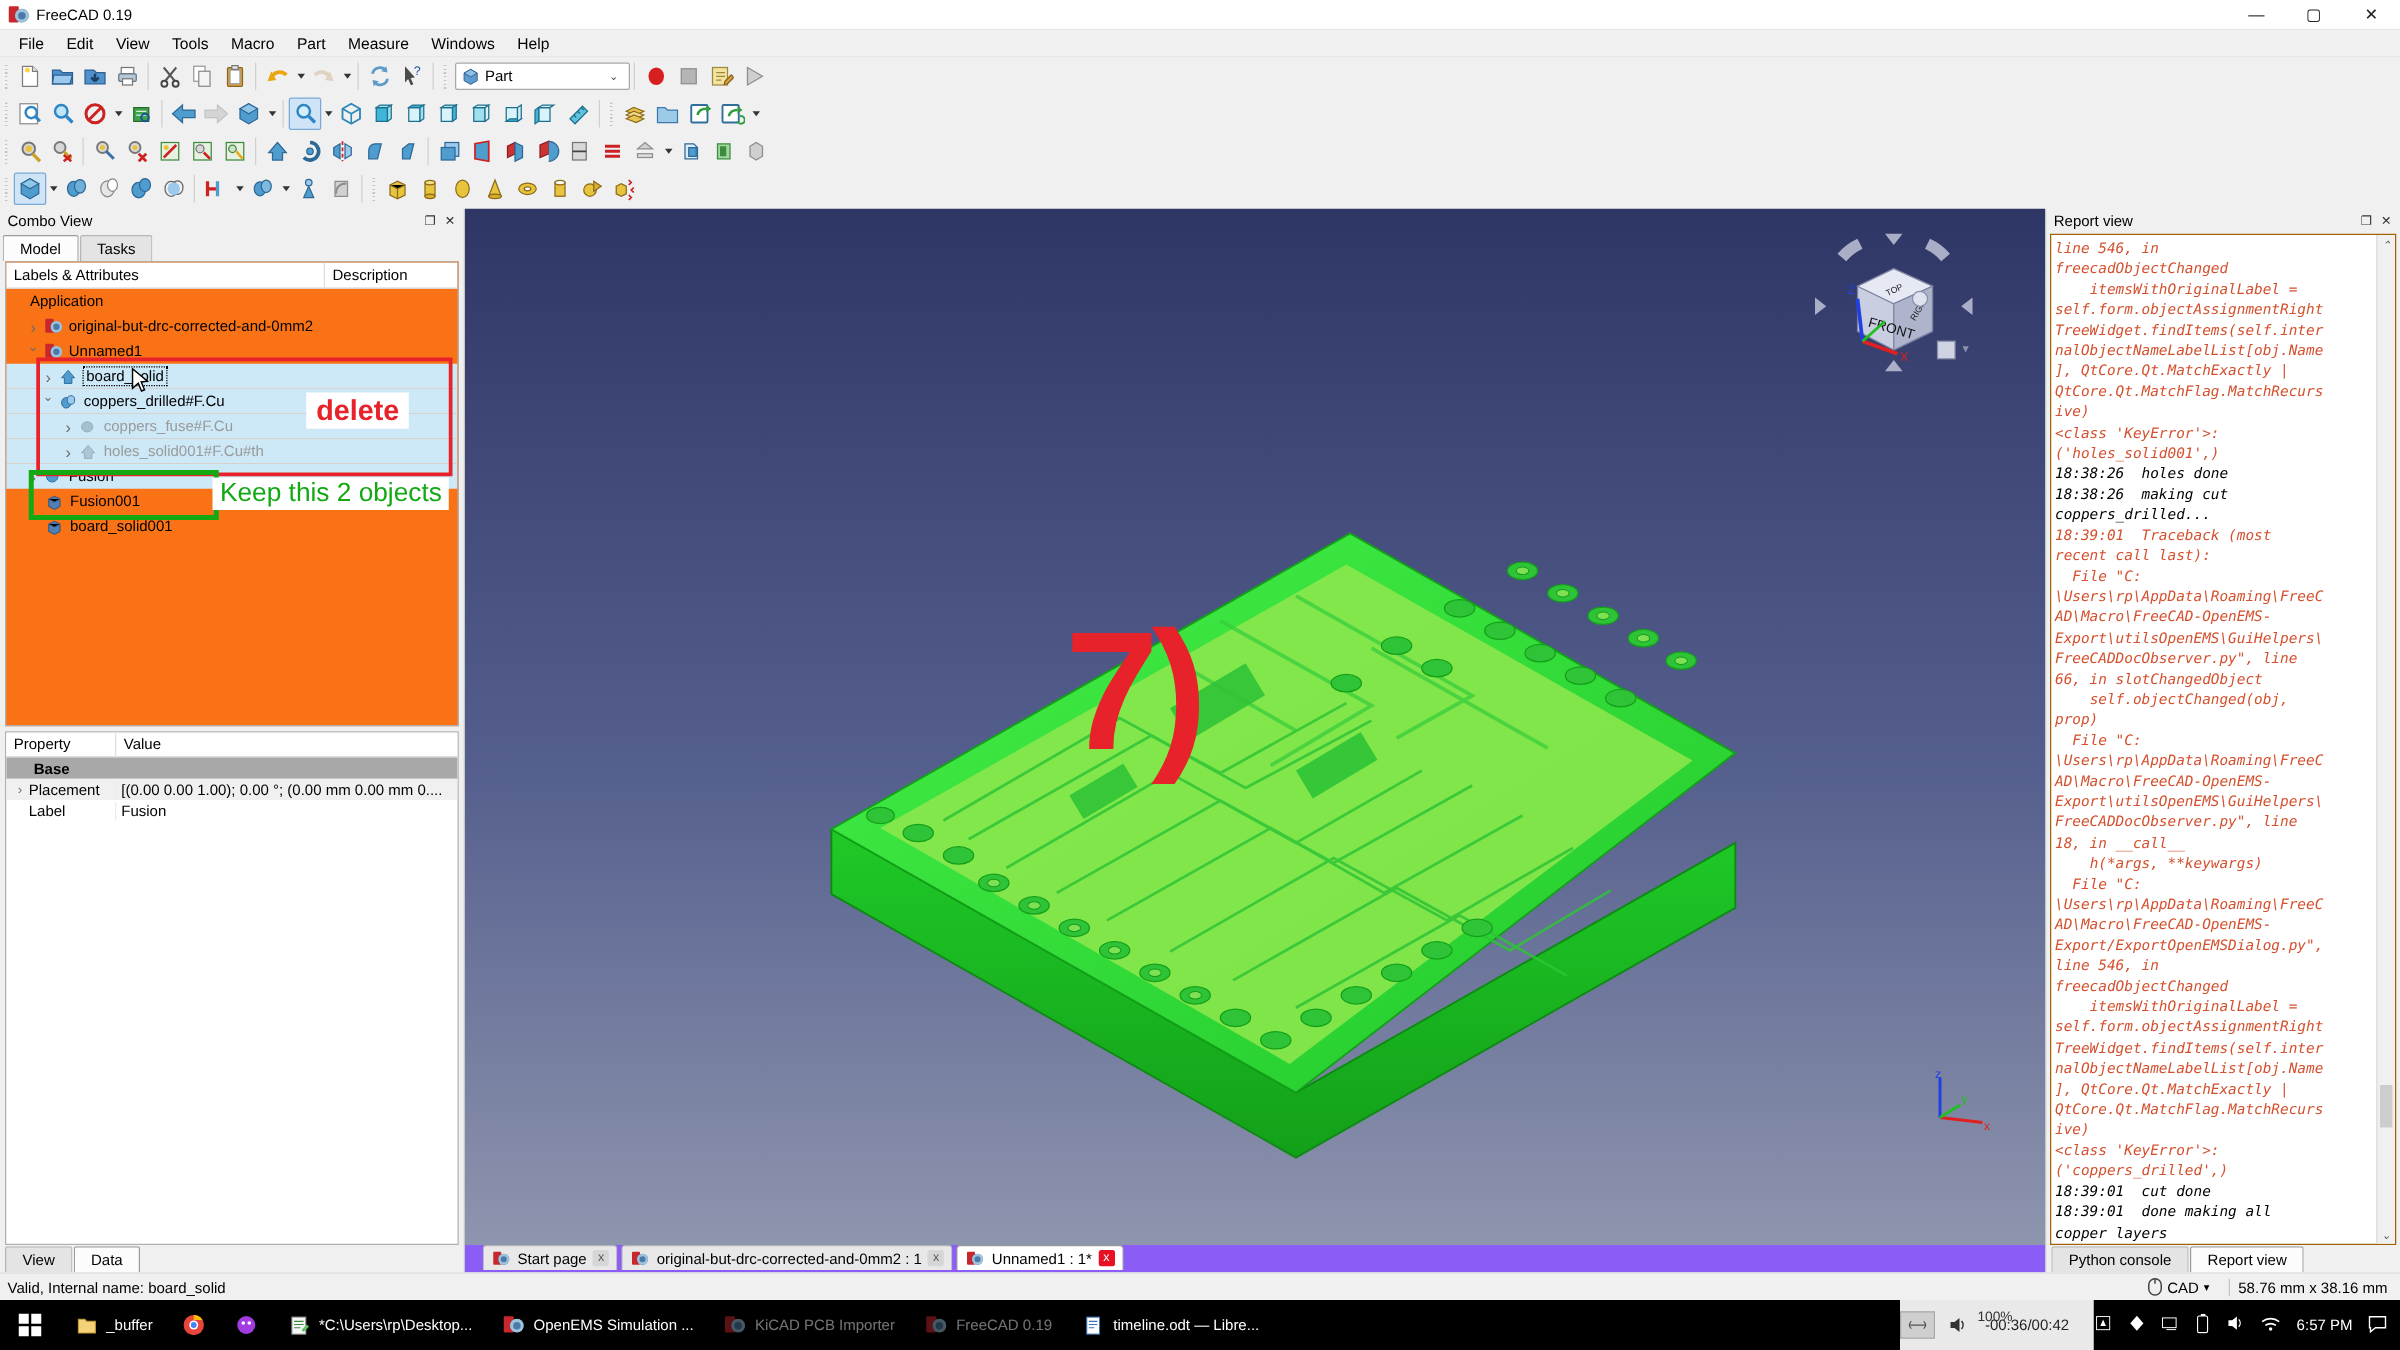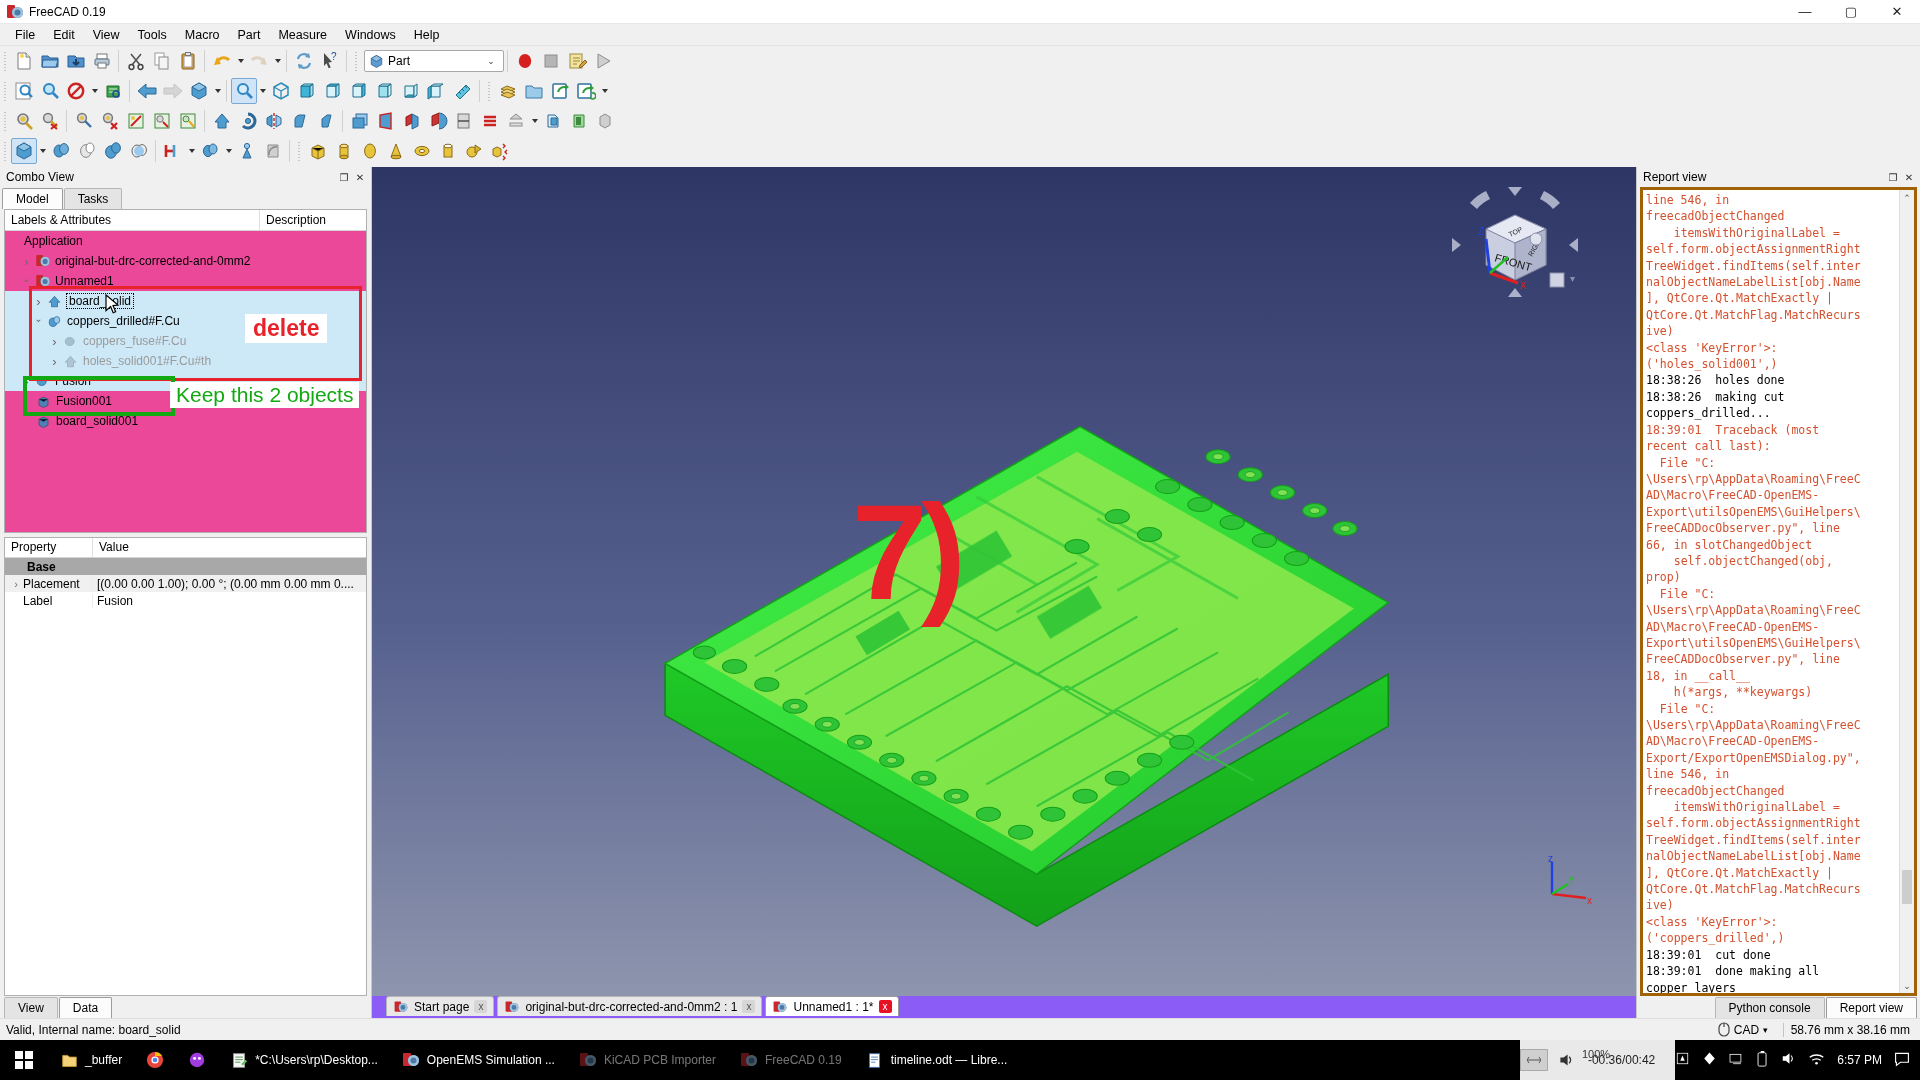--- a/index.html
+++ b/index.html
@@ -69,21 +69,21 @@
     border-right: 1px solid #c8c8c8; }
   .panelhdr { height: 20px; display: flex; align-items: center; padding: 0 4px 0 6px; font-size: 12px; color: #000; }
   .panelhdr .ph-title { flex: 1; }
   .ph-btn { width: 14px; height: 14px; display: flex; align-items: center; justify-content: center; font-size: 10px; color: #333; margin-left: 2px; }
 
   .qtabs { display: flex; height: 22px; padding-left: 2px; align-items: flex-end; }
   .qtab { padding: 3px 13px 3px 13px; font-size: 12px; border: 1px solid #b6b6b6; border-bottom: none;
     background: #e4e4e4; border-radius: 2px 2px 0 0; margin-right: 1px; color: #000; }
   .qtab.active { background: #fcfcfc; border-color: #9c9c9c; }
 
-  .treebox { flex: none; height: 324px; background: #ec4899; border: 1px solid #b0b0b0; margin: 0 4px; position: relative; overflow: hidden; }
+  .treebox { flex: none; height: 372px; background: #f97316; border: 1px solid #b0b0b0; margin: 0 4px; position: relative; overflow: hidden; }
   .treehdr { display: flex; height: 21px; border-bottom: 1px solid #d4d4d4; background: #fff; font-size: 12px; }
   .treehdr .th { padding: 3px 6px; color: #000; }
   .treehdr .th.c1 { width: 255px; border-right: 1px solid #e0e0e0; }
   .treerow { display: flex; align-items: center; height: 20px; font-size: 12px; padding-left: 4px; position: relative; }
   .treerow.sel { background: #cde8f7; }
   .arrow { width: 15px; text-align: center; color: #6a6a6a; font-size: 10px; flex: none; }
   .arrow.down::after { content: "⌄"; position: relative; top: -3px; }
   .arrow.right::after { content: "›"; font-size: 13px; }
   .ticon { width: 17px; height: 16px; margin-right: 4px; flex: none; display: flex; align-items: center; justify-content: center; }
   .tlabel { color: #000; white-space: nowrap; }
@@ -109,22 +109,22 @@
     background: linear-gradient(to bottom, #2e3666 0%, #56608e 55%, #8e95ae 100%); }
   .bignum { position: absolute; left: 480px; top: 318px; font-size: 135px; color: #e8222a;
     font-family: "Liberation Sans", sans-serif; font-weight: bold; letter-spacing: -6px; line-height: 1; }
 
   .navcube { position: absolute; right: 56px; top: 18px; width: 130px; height: 120px; }
   .axisind { position: absolute; right: 38px; bottom: 86px; width: 60px; height: 60px; }
 
   
   .rightdock { width: 284px; flex: none; display: flex; flex-direction: column; background: #f0f0f0;
     border-left: 1px solid #c8c8c8; }
-  .reportbox { flex: 1; background: #fff; border: 3px solid #a16207; margin: 0 3px; overflow: hidden;
-    display: flex; }
+  .reportbox { flex: 1; background: #fff; border: 1px solid #a16207; margin: 0 3px; overflow: hidden;
+    display: flex; font-style: italic; }
   .reporttext { flex: 1; font-family: "DejaVu Sans Mono", monospace; font-size: 11.5px; line-height: 16.4px;
     padding: 2px 3px; overflow: hidden; word-break: break-all; white-space: pre-wrap; }
   .rl-err { color: #d4502e; }
   .rl-msg { color: #000; }
   .rscroll { width: 15px; background: #f0f0f0; border-left: 1px solid #dcdcdc; position: relative; }
   .rscroll .up, .rscroll .dn { height: 15px; display: flex; align-items: center; justify-content: center; font-size: 9px; color: #555; }
   .rscroll .thumb { position: absolute; left: 2px; right: 2px; background: #cdcdcd; border-radius: 1px; }
 
   
   .doctabs { height: 22px; display: flex; align-items: flex-start; padding-left: 14px; background: #8b5cf6; flex: none; }
@@ -1016,21 +1016,21 @@
         <span class="ph-btn">✕</span>
       </div>
       <div class="reportbox">
         <div class="reporttext" id="reportText"><div class="rl-err">line 546, in</div><div class="rl-err">freecadObjectChanged</div><div class="rl-err">    itemsWithOriginalLabel =</div><div class="rl-err">self.form.objectAssignmentRight</div><div class="rl-err">TreeWidget.findItems(self.inter</div><div class="rl-err">nalObjectNameLabelList[obj.Name</div><div class="rl-err">], QtCore.Qt.MatchExactly |</div><div class="rl-err">QtCore.Qt.MatchFlag.MatchRecurs</div><div class="rl-err">ive)</div><div class="rl-err">&lt;class 'KeyError'&gt;:</div><div class="rl-err">('holes_solid001',)</div><div class="rl-msg">18:38:26  holes done</div><div class="rl-msg">18:38:26  making cut</div><div class="rl-msg">coppers_drilled...</div><div class="rl-err">18:39:01  Traceback (most</div><div class="rl-err">recent call last):</div><div class="rl-err">  File "C:</div><div class="rl-err">\Users\rp\AppData\Roaming\FreeC</div><div class="rl-err">AD\Macro\FreeCAD-OpenEMS-</div><div class="rl-err">Export\utilsOpenEMS\GuiHelpers\</div><div class="rl-err">FreeCADDocObserver.py", line</div><div class="rl-err">66, in slotChangedObject</div><div class="rl-err">    self.objectChanged(obj,</div><div class="rl-err">prop)</div><div class="rl-err">  File "C:</div><div class="rl-err">\Users\rp\AppData\Roaming\FreeC</div><div class="rl-err">AD\Macro\FreeCAD-OpenEMS-</div><div class="rl-err">Export\utilsOpenEMS\GuiHelpers\</div><div class="rl-err">FreeCADDocObserver.py", line</div><div class="rl-err">18, in __call__</div><div class="rl-err">    h(*args, **keywargs)</div><div class="rl-err">  File "C:</div><div class="rl-err">\Users\rp\AppData\Roaming\FreeC</div><div class="rl-err">AD\Macro\FreeCAD-OpenEMS-</div><div class="rl-err">Export/ExportOpenEMSDialog.py",</div><div class="rl-err">line 546, in</div><div class="rl-err">freecadObjectChanged</div><div class="rl-err">    itemsWithOriginalLabel =</div><div class="rl-err">self.form.objectAssignmentRight</div><div class="rl-err">TreeWidget.findItems(self.inter</div><div class="rl-err">nalObjectNameLabelList[obj.Name</div><div class="rl-err">], QtCore.Qt.MatchExactly |</div><div class="rl-err">QtCore.Qt.MatchFlag.MatchRecurs</div><div class="rl-err">ive)</div><div class="rl-err">&lt;class 'KeyError'&gt;:</div><div class="rl-err">('coppers_drilled',)</div><div class="rl-msg">18:39:01  cut done</div><div class="rl-msg">18:39:01  done making all</div><div class="rl-msg">copper layers</div><div class="rl-msg">18:39:01  all done</div></div>
         <div class="rscroll">
           <div class="up">⌃</div>
           <div class="thumb" style="top:680px;height:34px;"></div>
           <div class="dn" style="position:absolute;bottom:0;left:0;right:0;">⌄</div>
         </div>
       </div>
-      <div class="bottomtabs" style="justify-content:flex-end;padding-right:2px;">
+      <div class="bottomtabs" style="justify-content:flex-start;padding-right:16px;">
         <span class="qtab">Python console</span>
         <span class="qtab active">Report view</span>
       </div>
     </div>
   </div>
 
   <div class="statusbar">
     <span class="sb-left">Valid, Internal name: board_solid</span>
     <span class="sb-spacer"></span>
     <span class="sb-spacer"></span>

